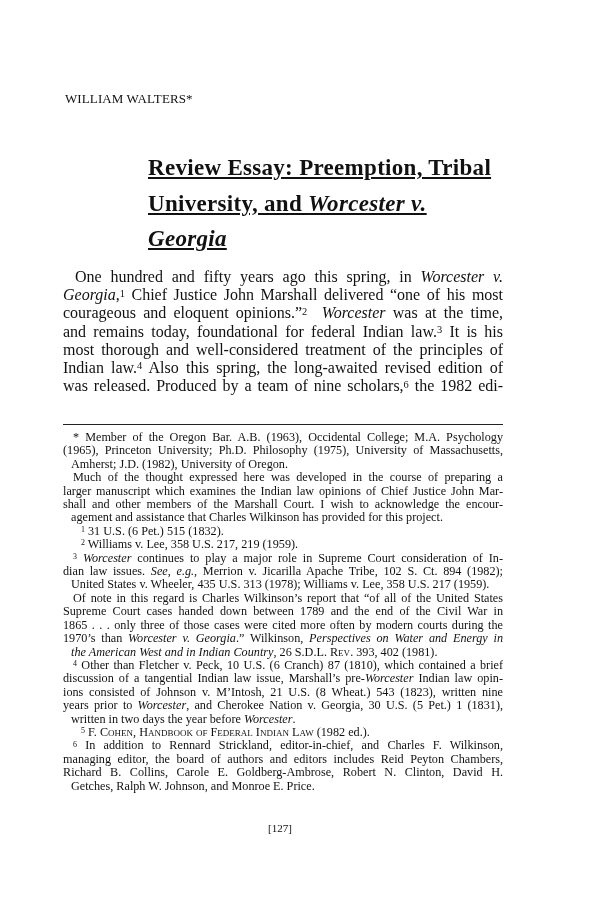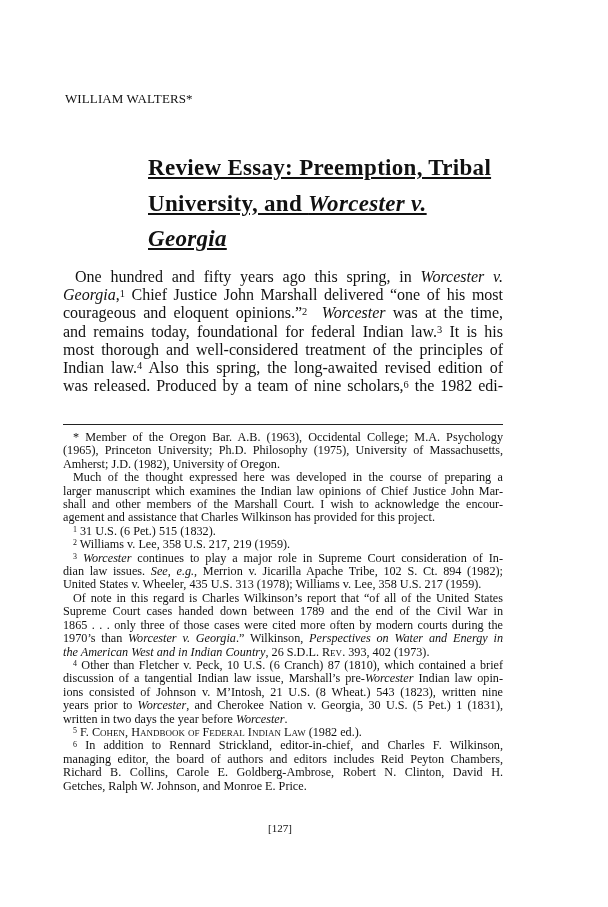--- a/index.html
+++ b/index.html
@@ -12,21 +12,21 @@
     .title .line { display: block; white-space: nowrap; }
     .body-text { position: absolute; left: 63px; top: 268px; width: 440px; font-size: 16px;
                  line-height: 18.2px; text-align: justify; text-align-last: justify; }
     .body-text .ln { display: block; text-align: justify; text-align-last: justify; white-space: nowrap; }
     .body-text .ln.first { padding-left: 12px; }
     .rule { position: absolute; left: 63px; top: 424px; width: 440px; height: 0;
             border-top: 1px solid #222; }
     .footnotes { position: absolute; left: 63px; top: 431px; width: 440px; font-size: 12.2px;
                  line-height: 13.4px; }
     .footnotes .ln { display: block; white-space: nowrap; text-align: justify; text-align-last: justify; }
-    .footnotes .ln.last { text-align-last: left; }
+    .footnotes .ln.last { text-align-last: left; margin-left: 8px; }
     .footnotes .ind { padding-left: 10px; }
     i, .it { font-style: italic; }
     sup { font-size: 65%; line-height: 0; position: relative; top: -0.35em; vertical-align: baseline; }
     .sc { font-variant: small-caps; }
     .pagenum { position: absolute; left: 268px; top: 822px; font-size: 11px; }
   </style>
 </head>
 <body>
 
 <div class="author">WILLIAM WALTERS*</div>
@@ -61,21 +61,21 @@
   <span class="ln last ind"><sup>1</sup><span> 31 U.S. (6 Pet.) 515 (1832).</span></span>
   <span class="ln last ind"><sup>2</sup><span> Williams v. Lee, 358 U.S. 217, 219 (1959).</span></span>
 
   <span class="ln ind"><sup>3</sup> <i>Worcester</i><span> continues to play a major role in Supreme Court consideration of In-</span></span>
   <span class="ln"><span>dian law issues.  </span><i>See</i><span>, </span><i>e.g.</i><span>, Merrion v. Jicarilla Apache Tribe, 102 S. Ct. 894 (1982);</span></span>
   <span class="ln last">United States v. Wheeler, 435 U.S. 313 (1978); Williams v. Lee, 358 U.S. 217 (1959).</span>
   <span class="ln ind">Of note in this regard is Charles Wilkinson’s report that “of all of the United States</span>
   <span class="ln">Supreme Court cases handed down between 1789 and the end of the Civil War in</span>
   <span class="ln">1865 . . . only three of those cases were cited more often by modern courts during the</span>
   <span class="ln"><span>1970’s than </span><i>Worcester v. Georgia</i><span>.”  Wilkinson, </span><i>Perspectives on Water and Energy in</i></span>
-  <span class="ln last"><i>the American West and in Indian Country</i><span>, 26 S.D.L. </span><span class="sc">Rev</span><span>. 393, 402 (1973).</span></span>
+  <span class="ln last"><i>the American West and in Indian Country</i><span>, 26 S.D.L. </span><span class="sc">Rev</span><span>. 393, 402 (1981).</span></span>
 
   <span class="ln ind"><sup>4</sup><span> Other than Fletcher v. Peck, 10 U.S. (6 Cranch) 87 (1810), which contained a brief</span></span>
   <span class="ln"><span>discussion of a tangential Indian law issue, Marshall’s pre-</span><i>Worcester</i><span> Indian law opin-</span></span>
   <span class="ln">ions consisted of Johnson v. M’Intosh, 21 U.S. (8 Wheat.) 543 (1823), written nine</span>
   <span class="ln"><span>years prior to </span><i>Worcester</i><span>, and Cherokee Nation v. Georgia, 30 U.S. (5 Pet.) 1 (1831),</span></span>
   <span class="ln last"><span>written in two days the year before </span><i>Worcester</i><span>.</span></span>
 
   <span class="ln last ind"><sup>5</sup><span class="sc"> F. Cohen, Handbook of Federal Indian Law</span><span> (1982 ed.).</span></span>
 
   <span class="ln ind"><sup>6</sup><span> In addition to Rennard Strickland, editor-in-chief, and Charles F. Wilkinson,</span></span>

